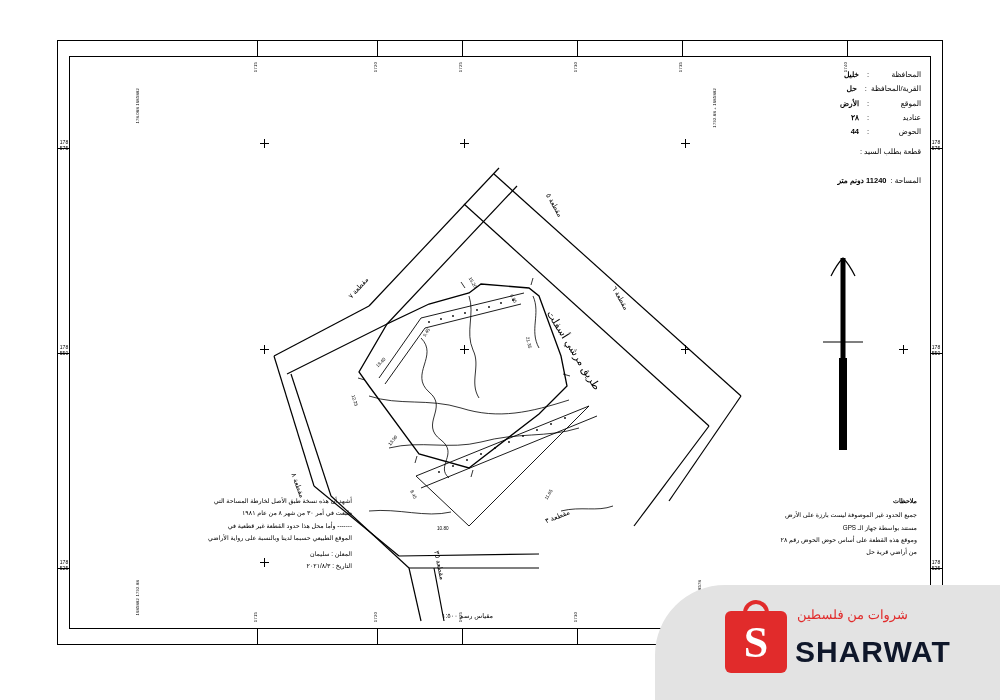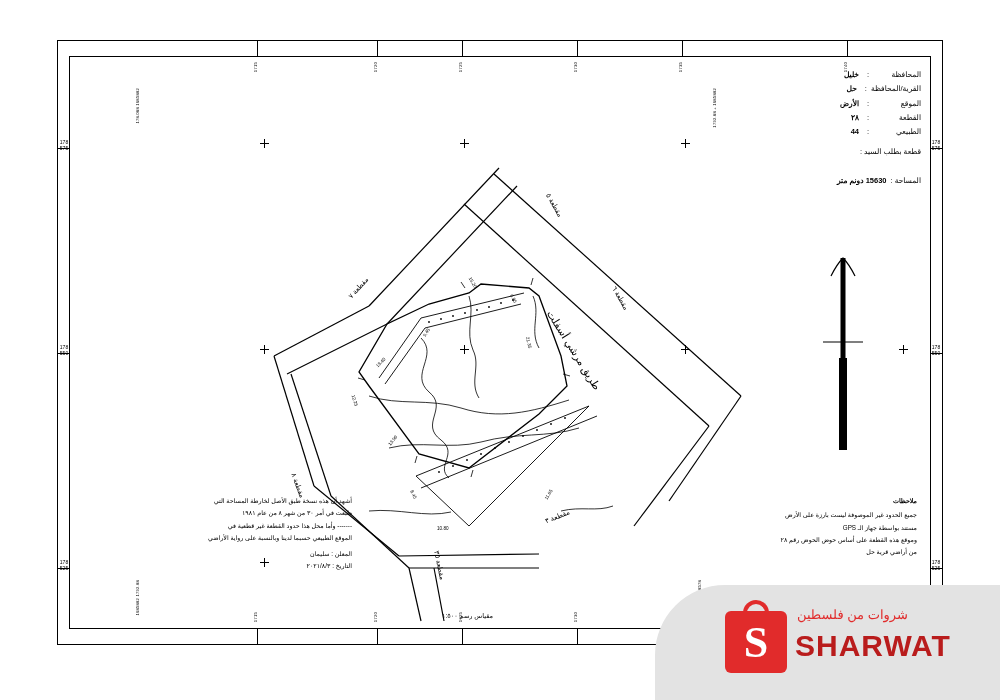--- a/index.html
+++ b/index.html
@@ -67,21 +67,21 @@
   
   #wm{position:absolute;left:655px;top:585px;width:345px;height:115px;overflow:hidden;}
   #wm .grey{position:absolute;left:0;top:0;width:345px;height:115px;background:#e3e3e3;
             border-top-left-radius:70px;}
   #logo{position:absolute;left:70px;top:18px;width:275px;height:80px;}
   #logo .bag{position:absolute;left:0;top:8px;width:62px;height:62px;background:#e12b2b;border-radius:6px;}
   #logo .bag:before{content:"";position:absolute;left:18px;top:-11px;width:26px;height:20px;
         border:4px solid #e12b2b;border-bottom:none;border-radius:13px 13px 0 0;box-sizing:border-box;}
   #logo .bagS{position:absolute;left:0;top:8px;width:62px;height:62px;display:flex;align-items:center;
         justify-content:center;color:#fff;font-size:44px;font-weight:bold;font-family:"Liberation Serif", serif;}
-  #logo .brand{position:absolute;left:70px;top:26px;font-size:30px;font-weight:bold;color:#b91c1c;letter-spacing:1px;}
+  #logo .brand{position:absolute;left:70px;top:32px;font-size:30px;font-weight:bold;color:#0f172a;letter-spacing:1px;}
   #logo .tag{position:absolute;left:72px;top:4px;font-size:13px;color:#e12b2b;direction:rtl;}
 </style>
 </head>
 <body>
 
 <div id="sheet">
 
   <div class="outer-frame"></div>
   <div class="inner-frame"></div>
 
@@ -284,36 +284,36 @@
       <span class="lbl">القرية/المحافظة</span>
       <span class="colon">:</span>
       <span class="val">حل</span>
     </div>
     <div class="row">
       <span class="lbl">الموقع</span>
       <span class="colon">:</span>
       <span class="val">الأرض</span>
     </div>
     <div class="row">
-      <span class="lbl">القطعة</span>
+      <span class="lbl">عناديد</span>
       <span class="colon">:</span>
       <span class="val">٢٨</span>
     </div>
     <div class="row">
-      <span class="lbl">الطبيعي</span>
+      <span class="lbl">الحوض</span>
       <span class="colon">:</span>
       <span class="val">44</span>
     </div>
     <div class="row" style="margin-top:6px;">
       <span>قطعة بطلب السيد :</span>
       <span></span>
     </div>
     <div class="row area">
       <span>المساحة :</span>
-      <span class="val">15630 دونم متر</span>
+      <span class="val">11240 دونم متر</span>
     </div>
   </div>
 
   <svg id="north" viewBox="0 0 56 210">
     <g stroke="#000" fill="none" stroke-width="1.2">
       <path d="M28 8 L28 200"></path>
       <path d="M16 26 C22 14 28 8 28 8 C28 8 34 14 40 26"></path>
       <path d="M8 92 L48 92"></path>
     </g>
     <rect x="24" y="108" width="8" height="92" fill="#000"></rect>

